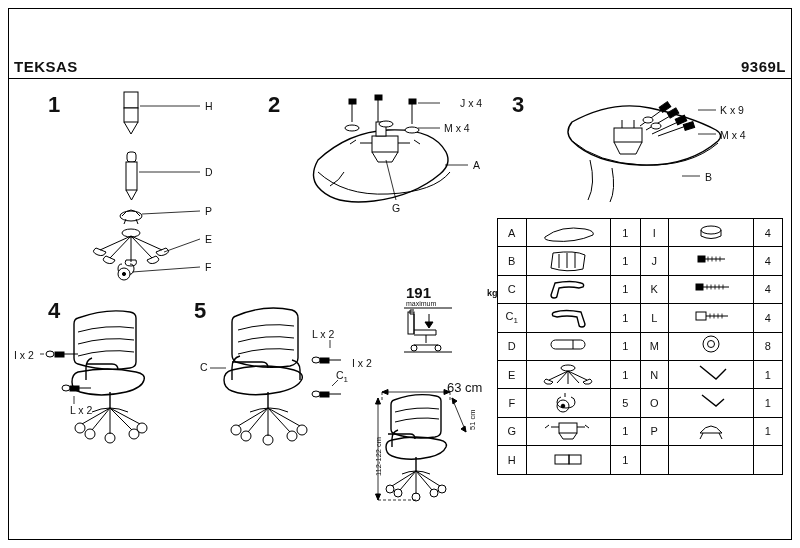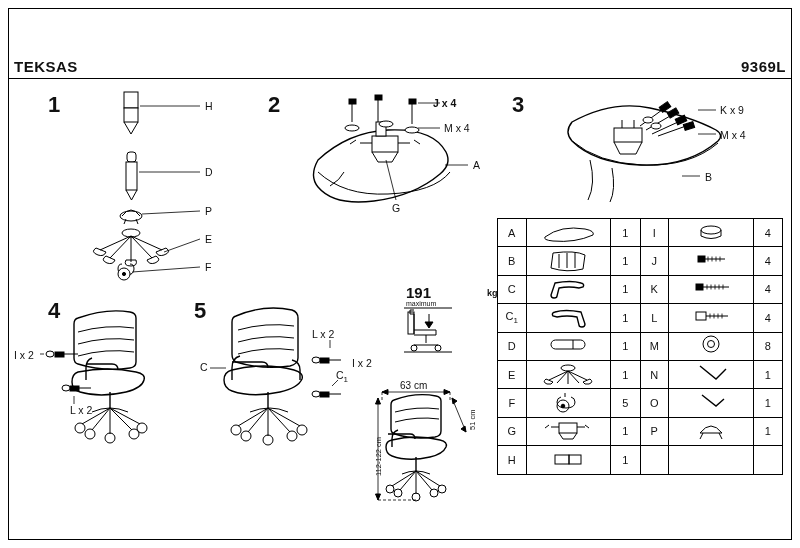--- a/index.html
+++ b/index.html
@@ -23,21 +23,21 @@
   .ptable td{border:1px solid #000;height:27.4px;padding:0;text-align:center;vertical-align:middle;font-size:11px;}
   .c-let{width:28px;font-size:11.5px;}
   .c-ico{width:86px;}
   .c-qty{width:29px;}
   .sub{font-size:8px;vertical-align:sub;}
   .icocell{position:relative;height:27px;}
   .icocell svg{position:absolute;left:50%;top:50%;transform:translate(-50%,-50%);}
   .wnum{position:absolute;left:406px;top:284px;font-size:15px;font-weight:bold;}
   .wkg{position:absolute;left:443px;top:288px;font-size:9px;font-weight:bold;padding-left:44px;}
   .wmax{position:absolute;left:406px;top:300px;font-size:7px;}
-  .dim{position:absolute;font-size:10px;}
+  .dim{position:absolute;font-size:13px;margin-left:47px;}
   .dimv{position:absolute;font-size:7.5px;transform:rotate(-90deg);transform-origin:left top;white-space:nowrap;}
 </style>
 </head>
 <body>
 
 <div class="page">
   <div class="frame"></div>
   <div class="hdr-rule"></div>
   <div class="brand">TEKSAS</div>
   <div class="model">9369L</div>
@@ -102,21 +102,21 @@
 
     <ellipse class="fillw" cx="352" cy="128" rx="7" ry="3"></ellipse>
     <ellipse class="fillw" cx="386" cy="124" rx="7" ry="3"></ellipse>
     <ellipse class="fillw" cx="412" cy="130" rx="7" ry="3"></ellipse>
 
     <line class="thin" x1="418" y1="103" x2="440" y2="103"></line>
     <line class="thin" x1="418" y1="128" x2="440" y2="128"></line>
     <line class="thin" x1="445" y1="165" x2="468" y2="165"></line>
     <line class="thin" x1="386" y1="160" x2="396" y2="200"></line>
   </svg>
-  <div class="lbl" style="left:433px;top:97px;font-weight:bold;">J x 4</div>
+  <div class="lbl" style="left:460px;top:97px;">J x 4</div>
   <div class="lbl" style="left:444px;top:122px;">M x 4</div>
   <div class="lbl" style="left:473px;top:159px;">A</div>
   <div class="lbl" style="left:392px;top:202px;">G</div>
 
   <div class="stepnum" style="left:512px;top:92px;">3</div>
   <svg width="800" height="548">
 
     <path class="ln2" d="M572 122 q40 -22 78 -14 q42 9 66 22 q8 5 2 11 q-30 26 -78 24 q-46 -2 -68 -24 q-8 -9 0 -19 z"></path>
     <path class="ln" d="M572 141 q26 22 70 24 q48 2 76 -22"></path>
     <path class="ln" d="M590 160 q6 24 -2 40 M612 168 q4 22 -2 34"></path>

